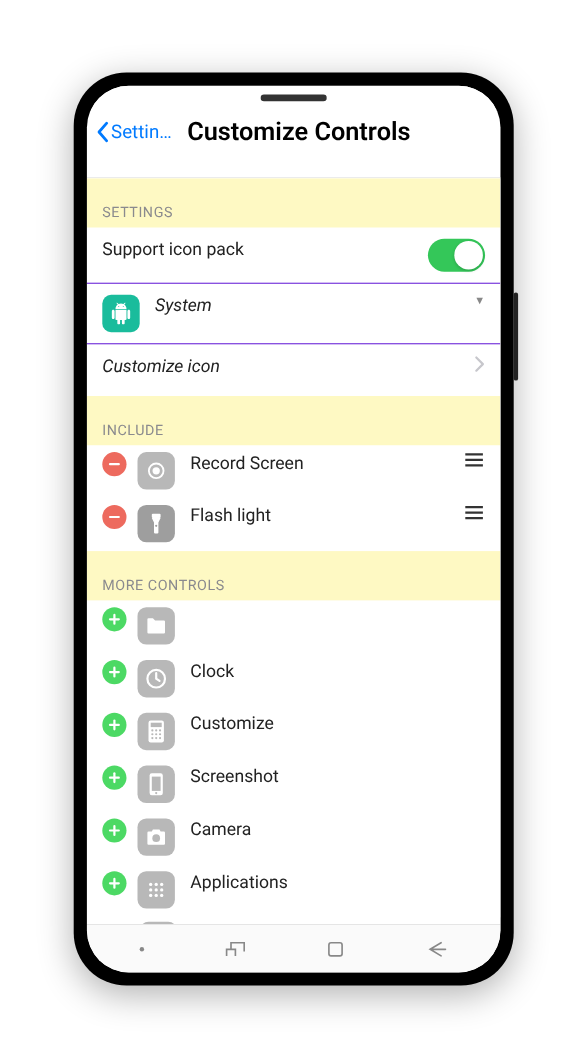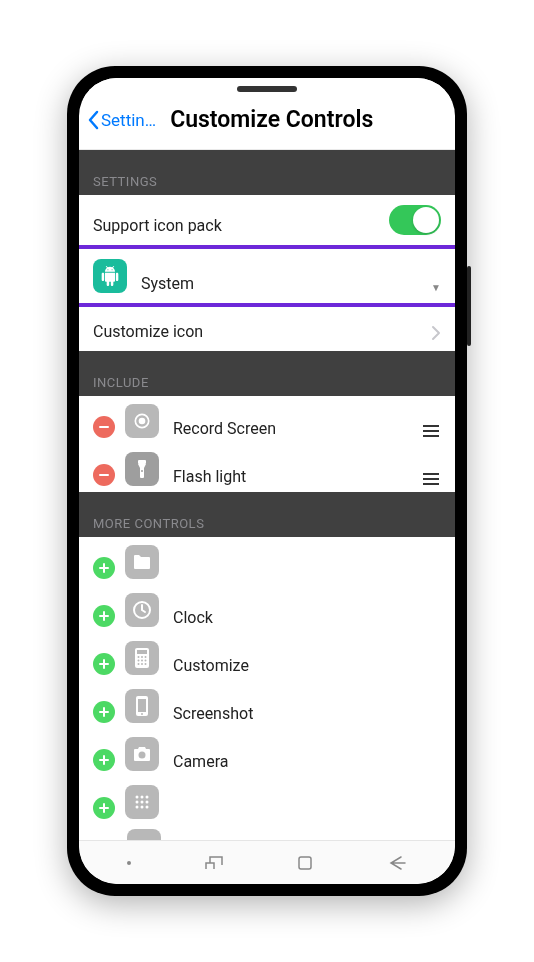--- a/index.html
+++ b/index.html
@@ -49,21 +49,21 @@
     display: flex;
     flex-direction: column;
   }
   .status-bar {
     height: 22px;
     background: #fff;
   }
   .nav-header {
     display: flex;
     align-items: center;
-    padding: 6px 8px 16px;
+    padding: 6px 8px 28px;
     border-bottom: 1px solid #e9e9e9;
   }
   .back-btn {
     display: flex;
     align-items: center;
     color: #007aff;
     font-size: 17px;
     max-width: 85px;
     white-space: nowrap;
     overflow: hidden;
@@ -83,34 +83,34 @@
     flex: 1;
     overflow-y: hidden;
     background: #fff;
   }
   .section-header {
     padding: 24px 14px 6px;
     font-size: 13px;
     color: #8a8a8e;
     letter-spacing: 0.5px;
     text-transform: uppercase;
-    background: #404040;
+    background: #fef9c3;
   }
   .section-header.first {
     padding-top: 24px;
   }
   .row {
     display: flex;
-    align-items: flex-end;
+    align-items: flex-start;
     padding: 10px 14px;
     background: #fff;
     min-height: 48px;
   }
   .row.tight { padding-top: 6px; padding-bottom: 6px; }
-  .row + .row.divided { border-top: 4px solid #6d28d9; }
+  .row + .row.divided { border-top: 1px solid #6d28d9; font-style: italic; }
   .row-label {
     font-size: 16px;
     color: #222;
     flex: 1;
   }
   .toggle {
     width: 52px;
     height: 30px;
     border-radius: 15px;
     background: #34c759;
@@ -380,20 +380,21 @@
               <circle cx="10" cy="5" r="1.5"></circle>
               <circle cx="15" cy="5" r="1.5"></circle>
               <circle cx="5" cy="10" r="1.5"></circle>
               <circle cx="10" cy="10" r="1.5"></circle>
               <circle cx="15" cy="10" r="1.5"></circle>
               <circle cx="5" cy="15" r="1.5"></circle>
               <circle cx="10" cy="15" r="1.5"></circle>
               <circle cx="15" cy="15" r="1.5"></circle>
             </svg>
           </div>
+        <span class="row-label">Applications</span>
       </div>
 
       <div class="half-row">
         <div class="half-icon"></div>
       </div>
 
     </div>
 
     <div class="bottom-nav">
       <div class="nav-dot"></div>

